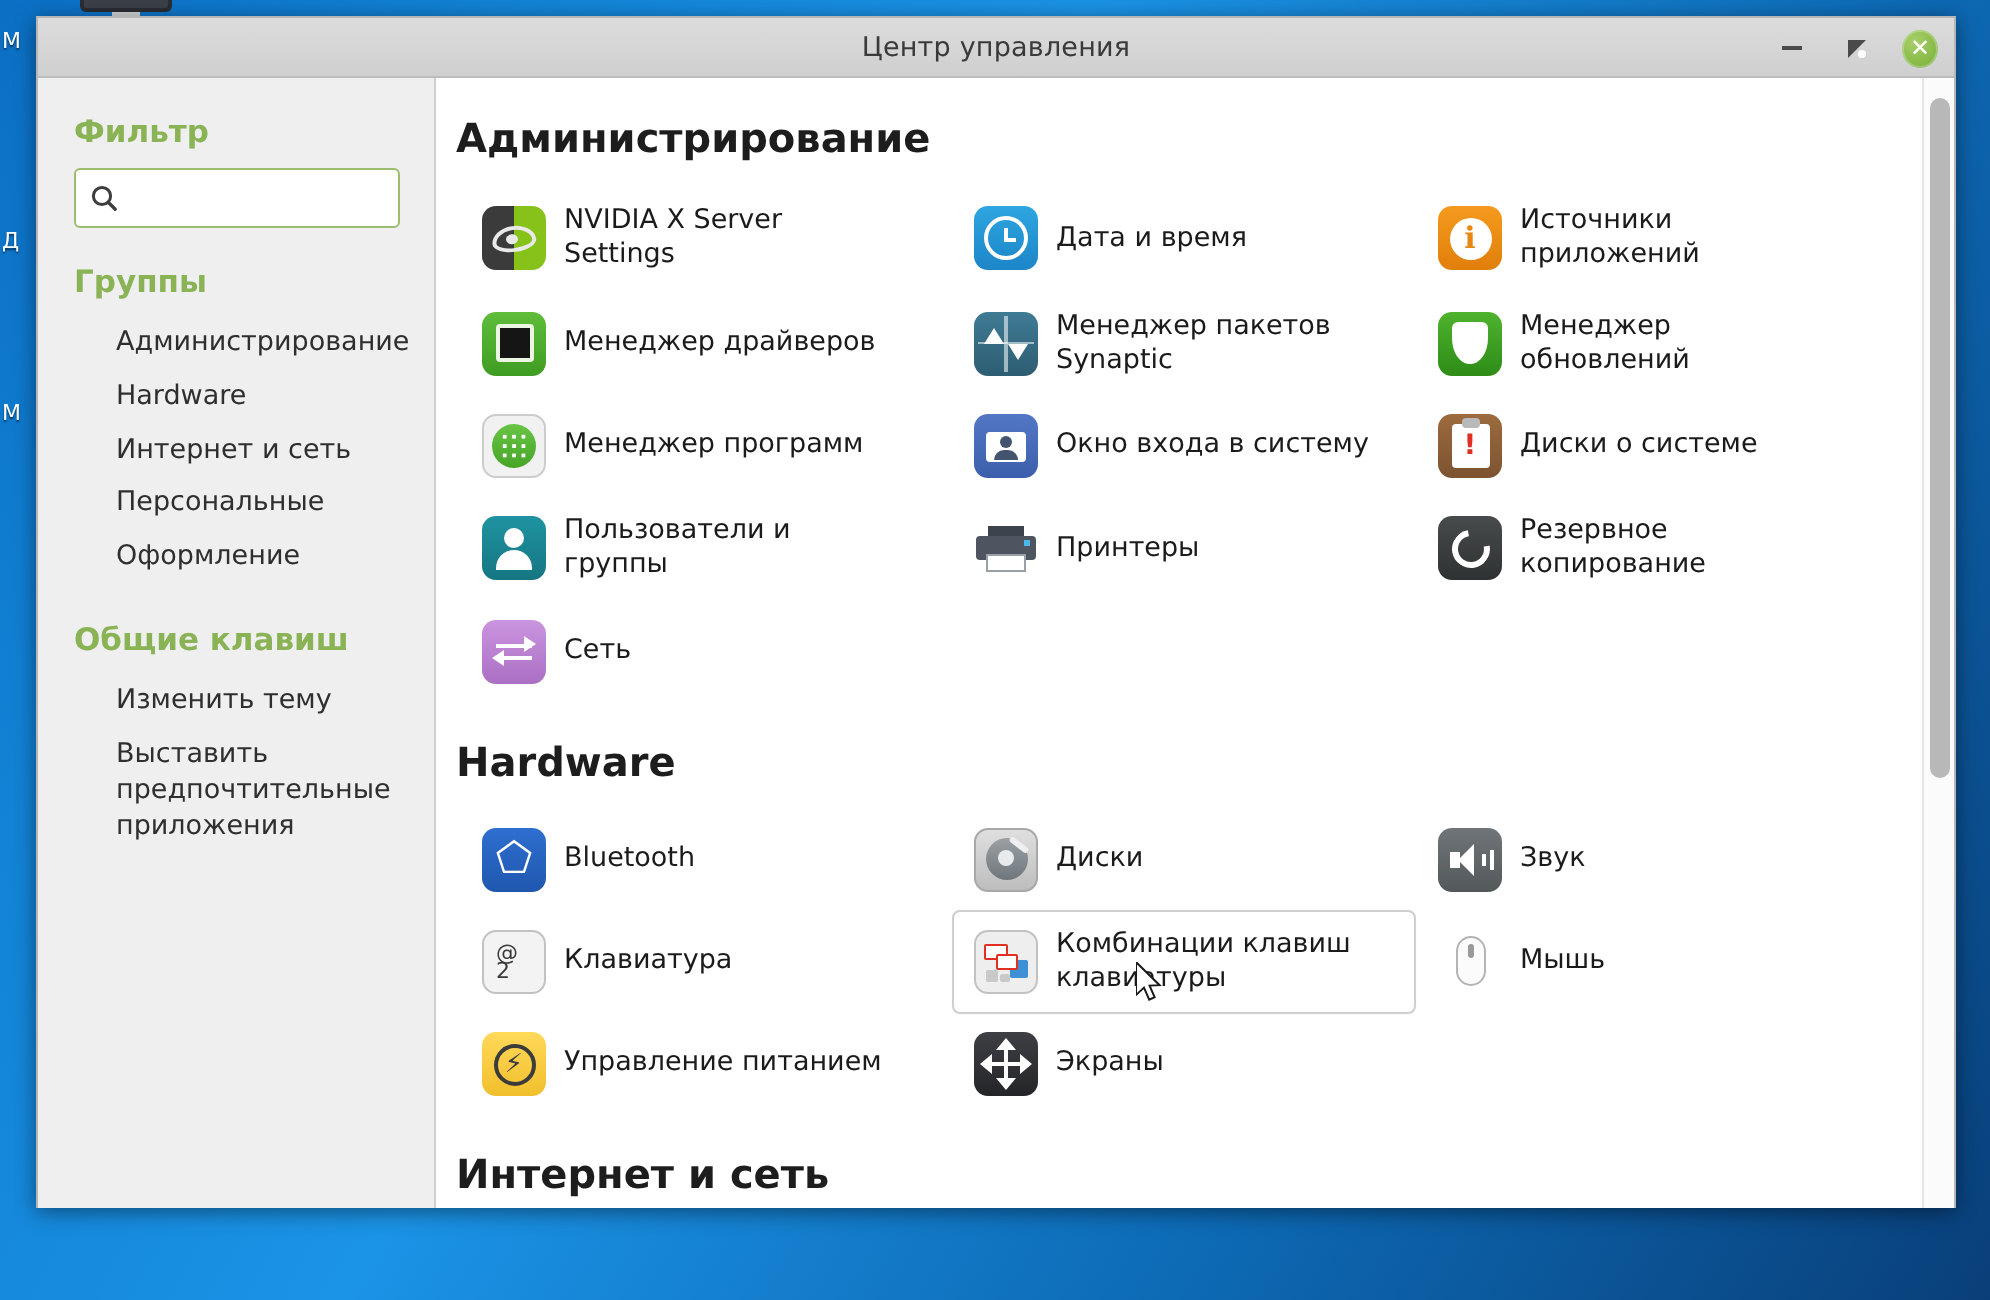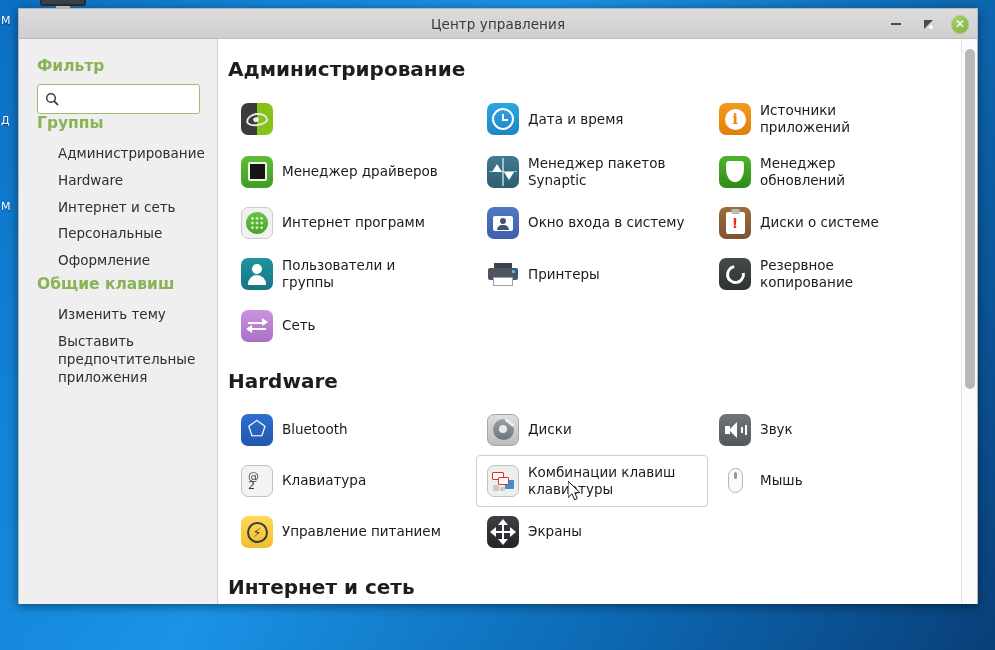--- a/index.html
+++ b/index.html
@@ -165,21 +165,21 @@
     overflow: hidden;
   }
   .side-heading {
     font-size: 15.5px;
     font-weight: bold;
     color: #8ab356;
     padding: 0 0 0 18px;
     margin-bottom: 9px;
     font-family: "DejaVu Sans", "Liberation Sans", sans-serif;
   }
-  .side-heading.spaced { }
+  .side-heading.spaced { margin-top: 18px; }
 
   #search-wrap {
     margin: 0 17px 0 18px;
     height: 30px;
     background: #ffffff;
     border: 1px solid #9dbd6e;
     border-radius: 3px;
     display: flex;
     align-items: center;
     padding: 0 6px;
@@ -764,20 +764,21 @@
       <div id="content-outer">
         <div id="content">
 
           <div class="section-title">Администрирование</div>
           <div class="section-grid">
 
             <div class="app-item">
               <span class="app-icon ic-nvidia">
                   <span class="eye"></span>
                 </span>
+              <span class="app-label">NVIDIA X Server Settings</span>
             </div>
 
             <div class="app-item">
               <span class="app-icon ic-datetime">
                   <span class="clock"></span>
                 </span>
               <span class="app-label">Дата и время</span>
             </div>
 
             <div class="app-item">
@@ -809,21 +810,21 @@
                 </span>
               <span class="app-label">Менеджер обновлений</span>
             </div>
 
             <div class="app-item">
               <span class="app-icon ic-software">
                 <span class="blob">
                     <span class="dots"></span>
                   </span>
               </span>
-              <span class="app-label">Интернет программ</span>
+              <span class="app-label">Менеджер программ</span>
             </div>
 
             <div class="app-item">
               <span class="app-icon ic-login">
                   <span class="card"></span>
                 </span>
               <span class="app-label">Окно входа в систему</span>
             </div>
 
             <div class="app-item">

